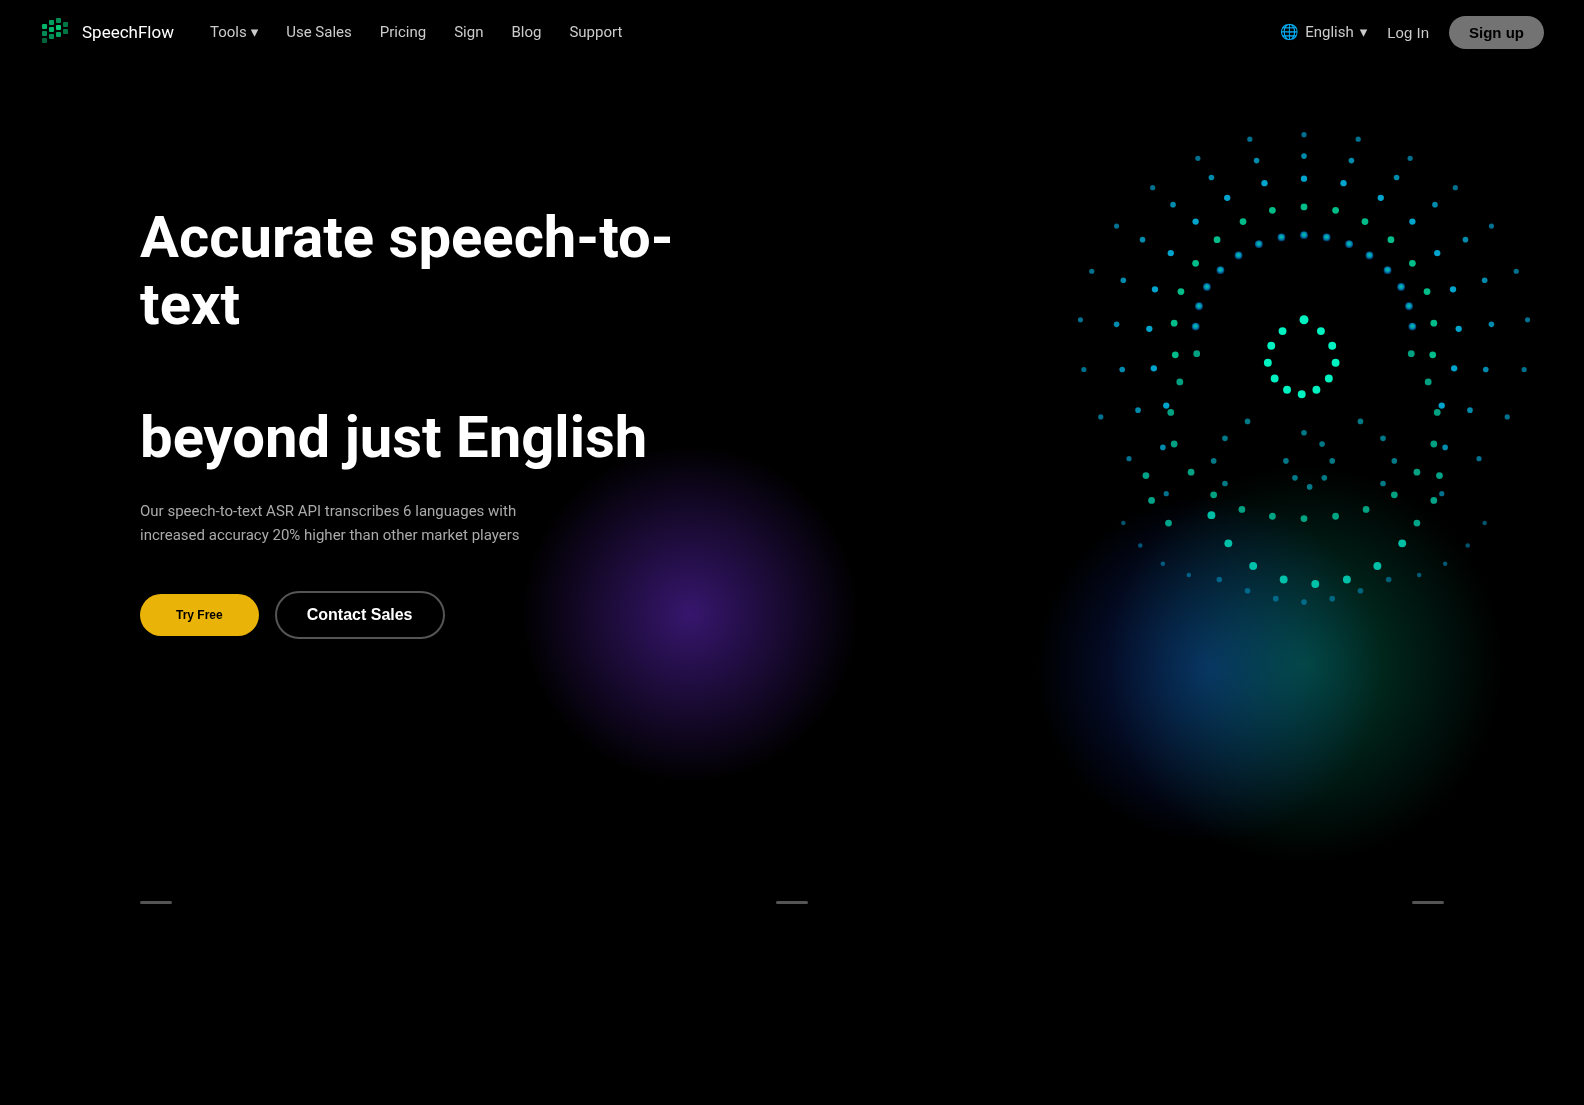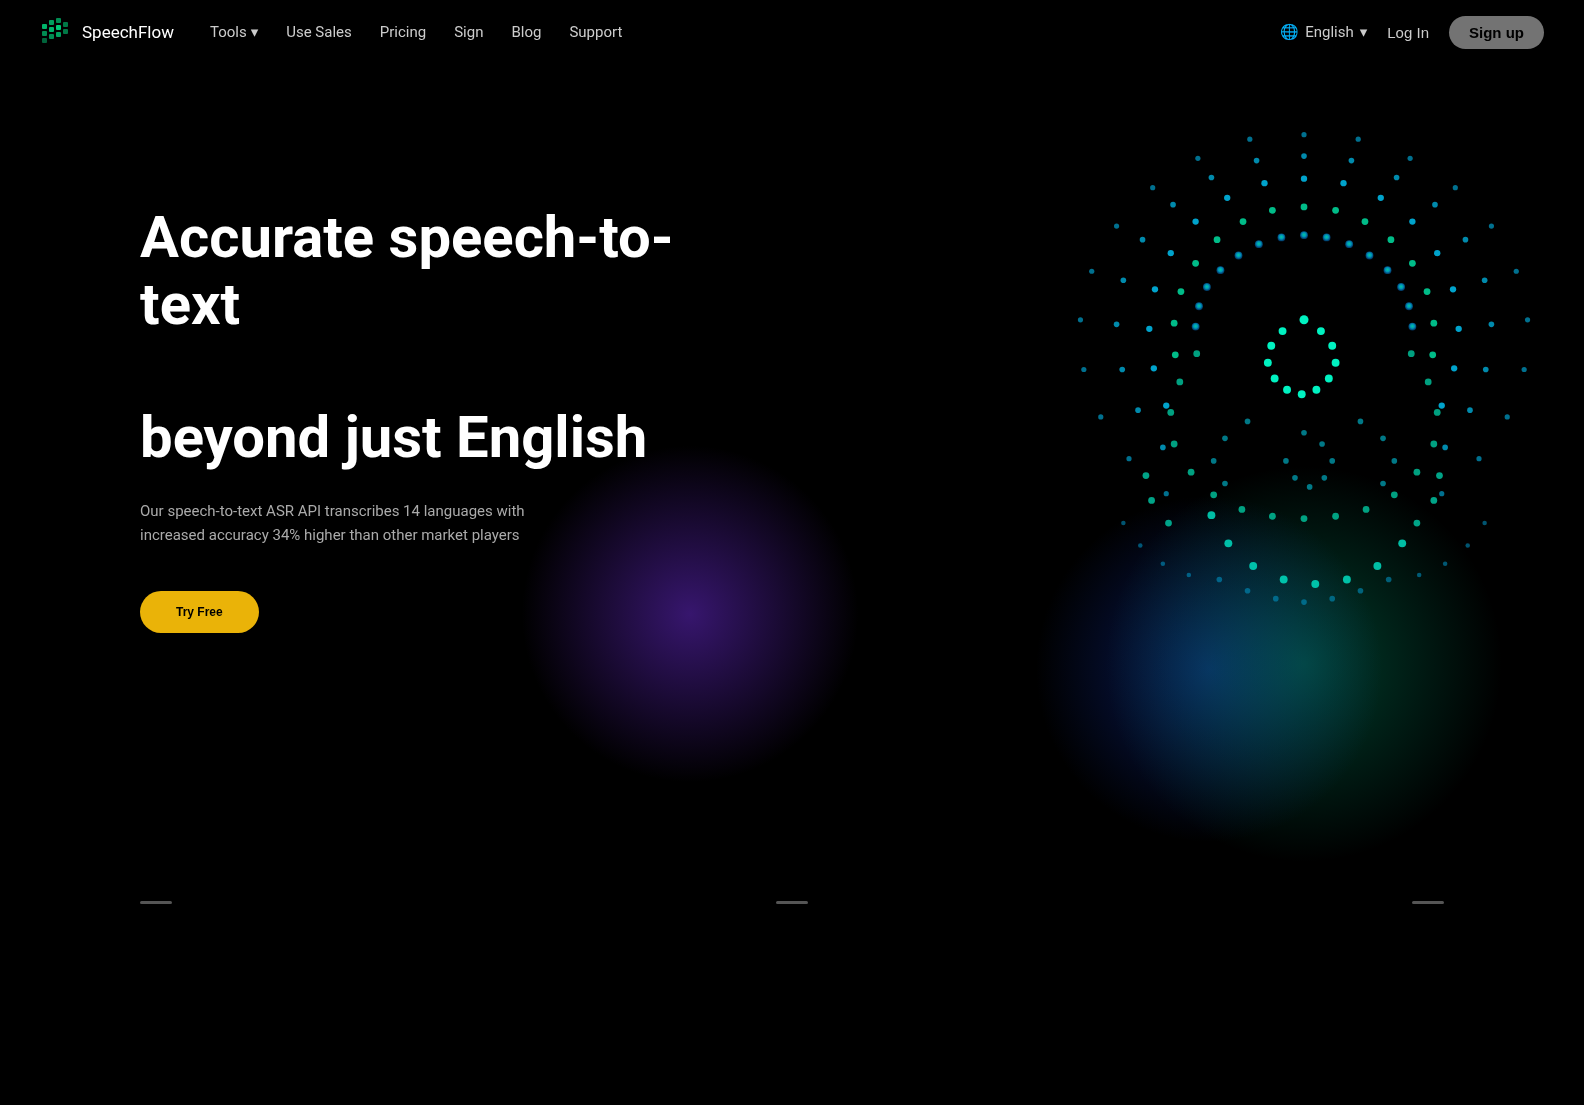--- a/index.html
+++ b/index.html
@@ -305,23 +305,24 @@
   <div class="glow-purple"></div>
   <div class="glow-blue"></div>
   <div class="glow-teal"></div>
 
   <div class="hero-content">
     <h1 class="hero-title">
       <span>Accurate speech-to-text</span><br>
       <br>
       <span>beyond just English</span>
     </h1>
-    <p class="hero-subtitle">Our speech-to-text ASR API transcribes 14 languages with increased accuracy 34% higher than other market players</p>
+    <p class="hero-subtitle">Our speech-to-text ASR API transcribes 6 languages with increased accuracy 20% higher than other market players</p>
     <div class="hero-buttons">
       <button class="btn-try-free">Try Free</button>
+      <button class="btn-contact-sales">Contact Sales</button>
     </div>
   </div>
 
   <div class="hero-visual">
     <svg class="fingerprint-svg" viewBox="0 0 600 620" fill="none" xmlns="http://www.w3.org/2000/svg">
       <defs>
         <radialGradient id="fpGrad" cx="50%" cy="45%" r="55%">
           <stop offset="0%" stop-color="#00e5aa" stop-opacity="1"></stop>
           <stop offset="50%" stop-color="#00c8ff" stop-opacity="0.8"></stop>
           <stop offset="100%" stop-color="#0088ff" stop-opacity="0.4"></stop>

